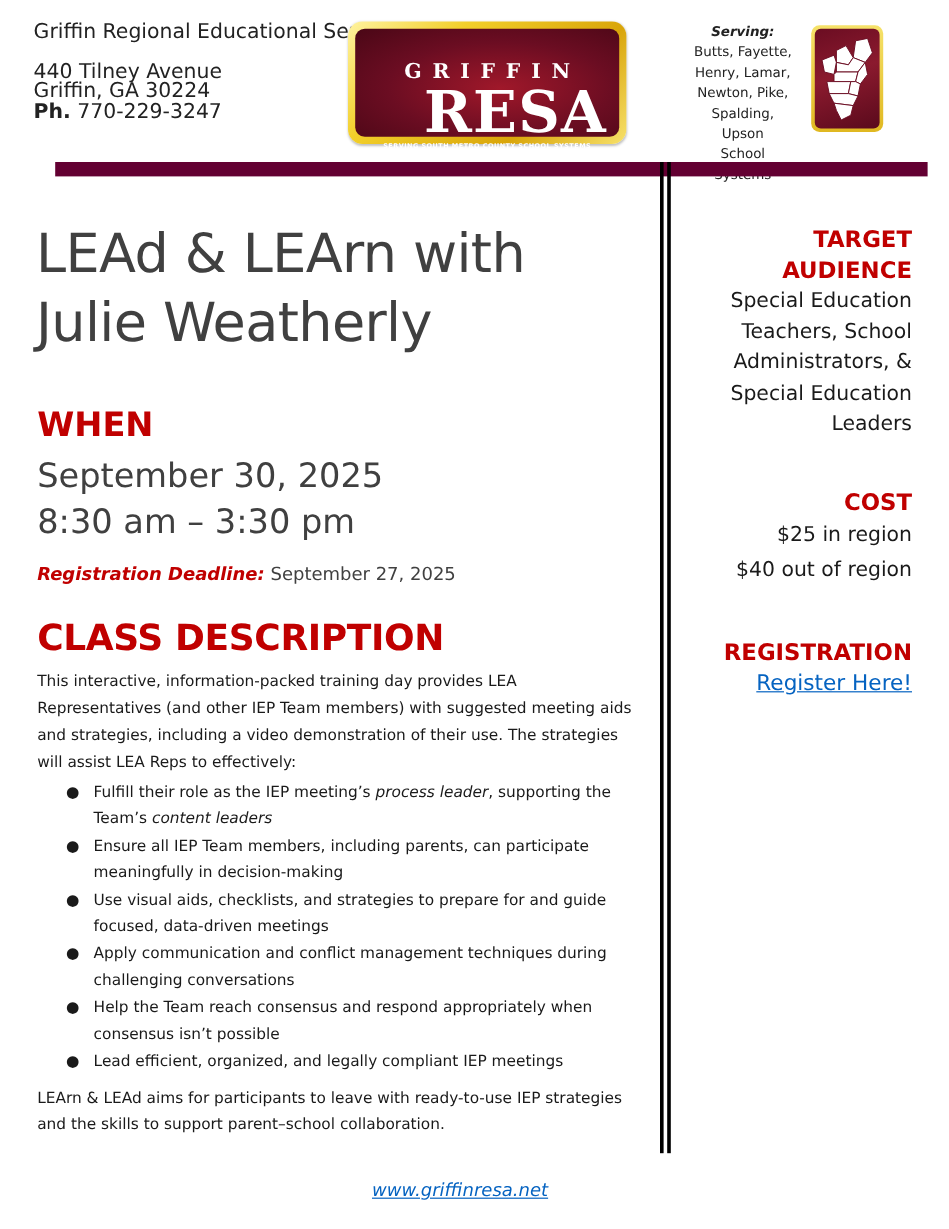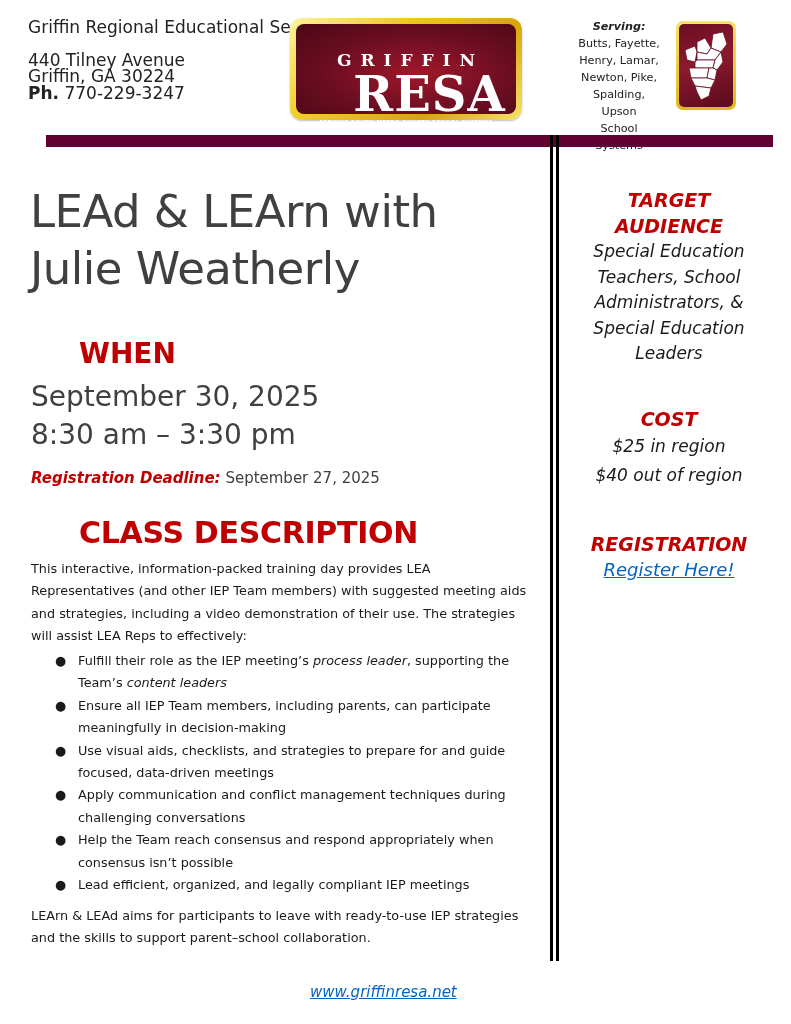--- a/index.html
+++ b/index.html
@@ -48,38 +48,38 @@
 
   .header-bar { position: absolute; left: 46px; top: 135px; width: 727px; height: 12px; background: #630032; }
 
   .divider-line { position: absolute; top: 135px; width: 3px; height: 826px; background: #000; }
   .divider-line.l1 { left: 550px; }
   .divider-line.l2 { left: 556px; }
 
   
   .main-title { position: absolute; left: 30px; top: 183px; width: 510px; font-family: "DejaVu Sans", sans-serif; font-weight: normal; font-size: 45px; line-height: 57px; color: #404040; letter-spacing: -0.5px; }
 
-  .section-heading { position: absolute; left: 31px; font-weight: bold; color: #c00000; margin-left: 48px; }
+  .section-heading { position: absolute; left: 31px; font-weight: bold; color: #c00000; }
   .when-heading { top: 337px; font-size: 28px; line-height: 34px; }
   .event-date { position: absolute; left: 31px; top: 378px; font-size: 28px; line-height: 38px; color: #404040; }
   .event-time { position: absolute; left: 31px; top: 416px; font-size: 28px; line-height: 38px; color: #404040; }
   .deadline { position: absolute; left: 31px; top: 467px; font-size: 15px; line-height: 22px; color: #404040; }
   .deadline-label { color: #c00000; font-weight: bold; font-style: italic; margin-top: 32px; }
 
   .class-heading { top: 514px; font-size: 30px; line-height: 38px; letter-spacing: -0.3px; }
 
   .desc { position: absolute; left: 31px; top: 558px; width: 500px; font-size: 12.8px; line-height: 22.4px; color: #1a1a1a; }
   .bullets { position: absolute; left: 31px; top: 650px; width: 500px; font-size: 12.8px; line-height: 22.4px; list-style: none; }
   .bullets li { position: relative; padding-left: 47px; margin: 0; }
   .bullets li .dot { position: absolute; left: 24px; top: 0; }
   .bullets li em { font-style: italic; }
   .closing { position: absolute; left: 31px; top: 905px; width: 500px; font-size: 12.8px; line-height: 22.4px; color: #1a1a1a; }
 
   
-  .side { position: absolute; left: 578px; width: 182px; text-align: center; font-style: italic; }
+  .side { position: absolute; left: 578px; width: 182px; text-align: right; }
   .side-heading { color: #c00000; font-weight: bold; font-size: 19px; line-height: 26px; }
   .side-text { font-size: 17px; line-height: 25.5px; color: #1a1a1a; }
   .audience { top: 187px; }
   .cost { top: 406px; }
   .cost .side-text { line-height: 29px; }
   .registration { top: 531px; }
   .register-link { color: #0563c1; text-decoration: underline; font-size: 18px; line-height: 26px; cursor: pointer; }
 
   .footer-link { position: absolute; left: 310px; top: 983px; font-size: 15px; font-style: italic; color: #0563c1; text-decoration: underline; cursor: pointer; }
 </style>

